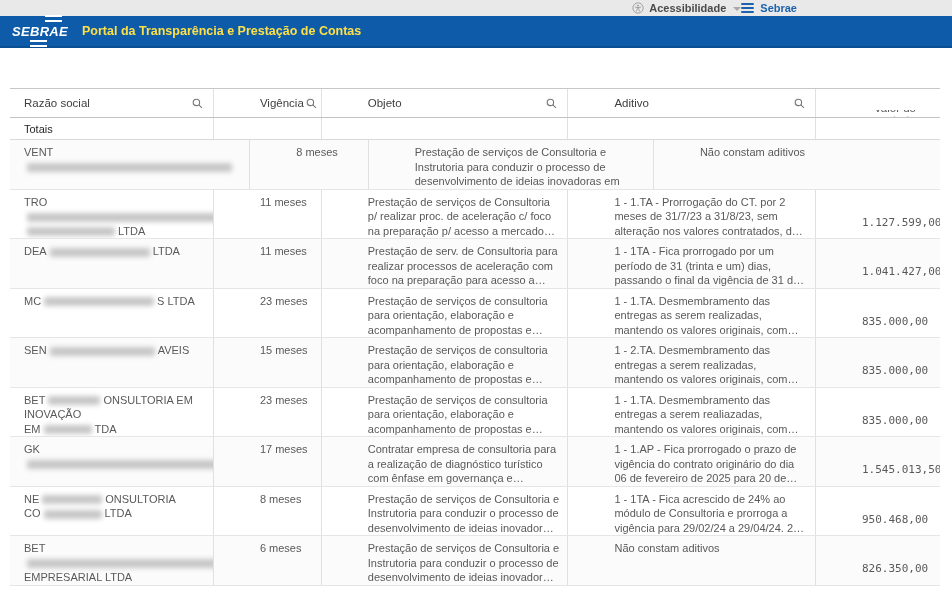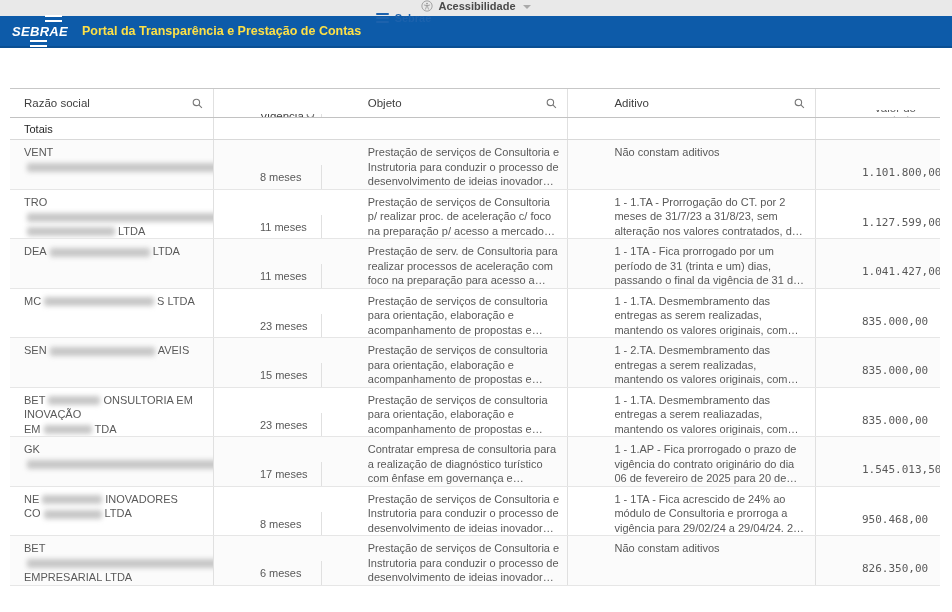--- a/index.html
+++ b/index.html
@@ -5,21 +5,21 @@
   * { box-sizing: border-box; }
   html,body { margin:0; padding:0; }
   body {
     width:952px; height:612px; overflow:hidden; background:#fff;
     font-family:"Liberation Sans", sans-serif; position:relative;
   }
 
   
   .topbar {
     height:16px; background:#e9e9e9; display:flex; align-items:center;
-    justify-content:space-between; padding:0 10px;flex-direction:column;
+    justify-content:flex-end; padding:0 10px;
   }
   .topbar-left { display:flex; align-items:center; gap:5px; cursor:pointer; }
   .topbar-left .lbl { font-size:11px; font-weight:bold; color:#4a4a4a; }
   .chevron {
     width:0; height:0; border-left:4px solid transparent; border-right:4px solid transparent;
     border-top:4px solid #a9a9a9; margin-left:2px; margin-top:2px;
   }
   .topbar-right { display:flex; align-items:center; gap:6px; margin-right:145px; cursor:pointer; }
   .topbar-right .lbl { font-size:11px; font-weight:bold; color:#1c62ad; }
   .hamburger { display:flex; flex-direction:column; gap:2px; }
@@ -41,21 +41,21 @@
   .app-title { color:#fde047; font-weight:bold; font-size:12.5px; }
 
   
   .table-wrap { margin:40px 12px 0 10px; }
   .tr { display:flex; width:930px;gap:36px; }
   .th-row { border-top:1px solid #c7c7c7; border-bottom:1px solid #c2c2c2; height:30px; }
   .totals-row { height:22px; border-bottom:1px solid #d9d9d9; }
   .cell { padding:0 8px 0 10px; border-right:1px solid #e0e0e0; overflow:hidden; }
   .cell:last-child { border-right:none; }
   .col-razao  { width:242px; padding-left:14px; }
-  .col-vig    { width:83px;margin-top:25px; }
+  .col-vig    { width:83px; }
   .col-objeto { width:251px; }
   .col-aditivo{ width:252px; }
   .col-valor  { width:102px; text-align:center; padding-right:12px;margin-top:21px; }
 
   .th { display:flex; align-items:center; justify-content:space-between;
         font-size:11.5px; color:#404040; }
   .th .search-btn { display:flex; align-items:center; cursor:pointer; padding:2px; }
   .th.col-valor { justify-content:flex-end; color:#595959; }
 
   .totals-row .cell { display:flex; align-items:center; font-size:11px; }
@@ -164,21 +164,20 @@
         <div class="cell col-razao">
           <div><span>VENT</span><div class="redacted" style="width: 205px;"></div></div>
         </div>
         <div class="cell col-vig">8 meses</div>
         <div class="cell col-objeto">
           <div class="clamp3">Prestação de serviços de Consultoria e Instrutoria para conduzir o processo de desenvolvimento de ideias inovadoras em</div>
         </div>
         <div class="cell col-aditivo">
           <div class="clamp3">Não constam aditivos</div>
         </div>
-        <div class="cell col-valor valor-cell">1.101.800,00</div>
       </div>
       <div class="tr data-row">
         <div class="cell col-razao">
           <div><span>TRO</span><div class="redacted" style="width: 200px;"></div></div>
           <div><div class="redacted" style="width: 88px;"></div><span>LTDA</span></div>
         </div>
         <div class="cell col-vig">11 meses</div>
         <div class="cell col-objeto">
           <div class="clamp3">Prestação de serviços de Consultoria p/ realizar proc. de aceleração c/ foco na preparação p/ acesso a mercados e captação de recursos junto</div>
         </div>
@@ -248,21 +247,21 @@
         <div class="cell col-objeto">
           <div class="clamp3">Contratar empresa de consultoria para a realização de diagnóstico turístico com ênfase em governança e sustentabilidade (econômica,</div>
         </div>
         <div class="cell col-aditivo">
           <div class="clamp3">1 - 1.AP - Fica prorrogado o prazo de vigência do contrato originário do dia 06 de fevereiro de 2025 para 20 de julho de 2025. 2 - 1.AP - Fica</div>
         </div>
         <div class="cell col-valor valor-cell">1.545.013,50</div>
       </div>
       <div class="tr data-row">
         <div class="cell col-razao">
-          <div><span>NE</span><div class="redacted" style="width: 60px;"></div><span>INOVADORES</span></div>
+          <div><span>NE</span><div class="redacted" style="width: 60px;"></div><span>ONSULTORIA</span></div>
           <div><span>CO</span><div class="redacted" style="width: 58px;"></div><span>LTDA</span></div>
         </div>
         <div class="cell col-vig">8 meses</div>
         <div class="cell col-objeto">
           <div class="clamp3">Prestação de serviços de Consultoria e Instrutoria para conduzir o processo de desenvolvimento de ideias inovadoras em</div>
         </div>
         <div class="cell col-aditivo">
           <div class="clamp3">1 - 1TA - Fica acrescido de 24% ao módulo de Consultoria e prorroga a vigência para 29/02/24 a 29/04/24. 2 - 1TA - Fica acrescido</div>
         </div>
         <div class="cell col-valor valor-cell">950.468,00</div>

